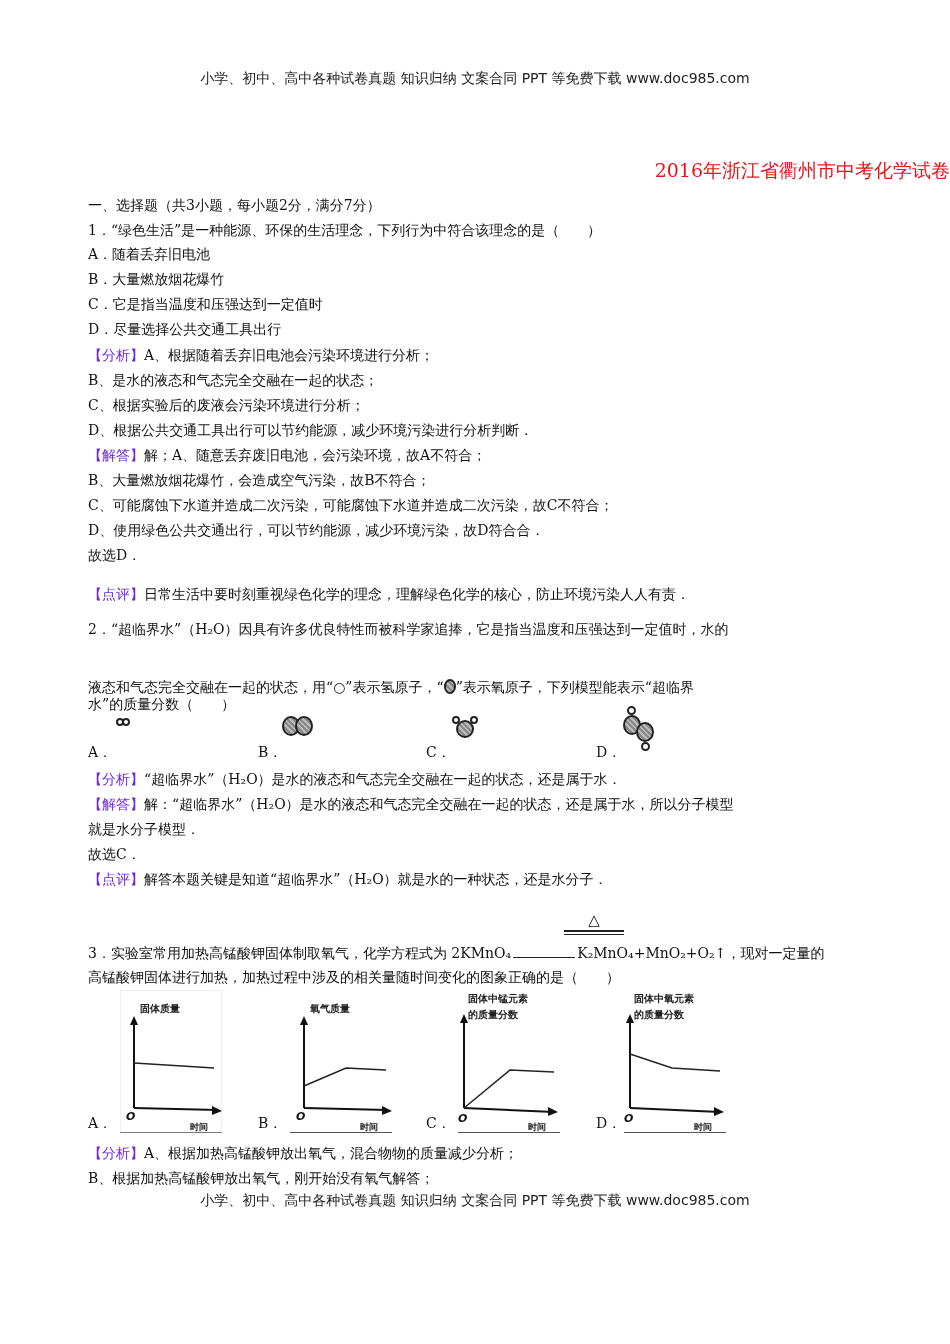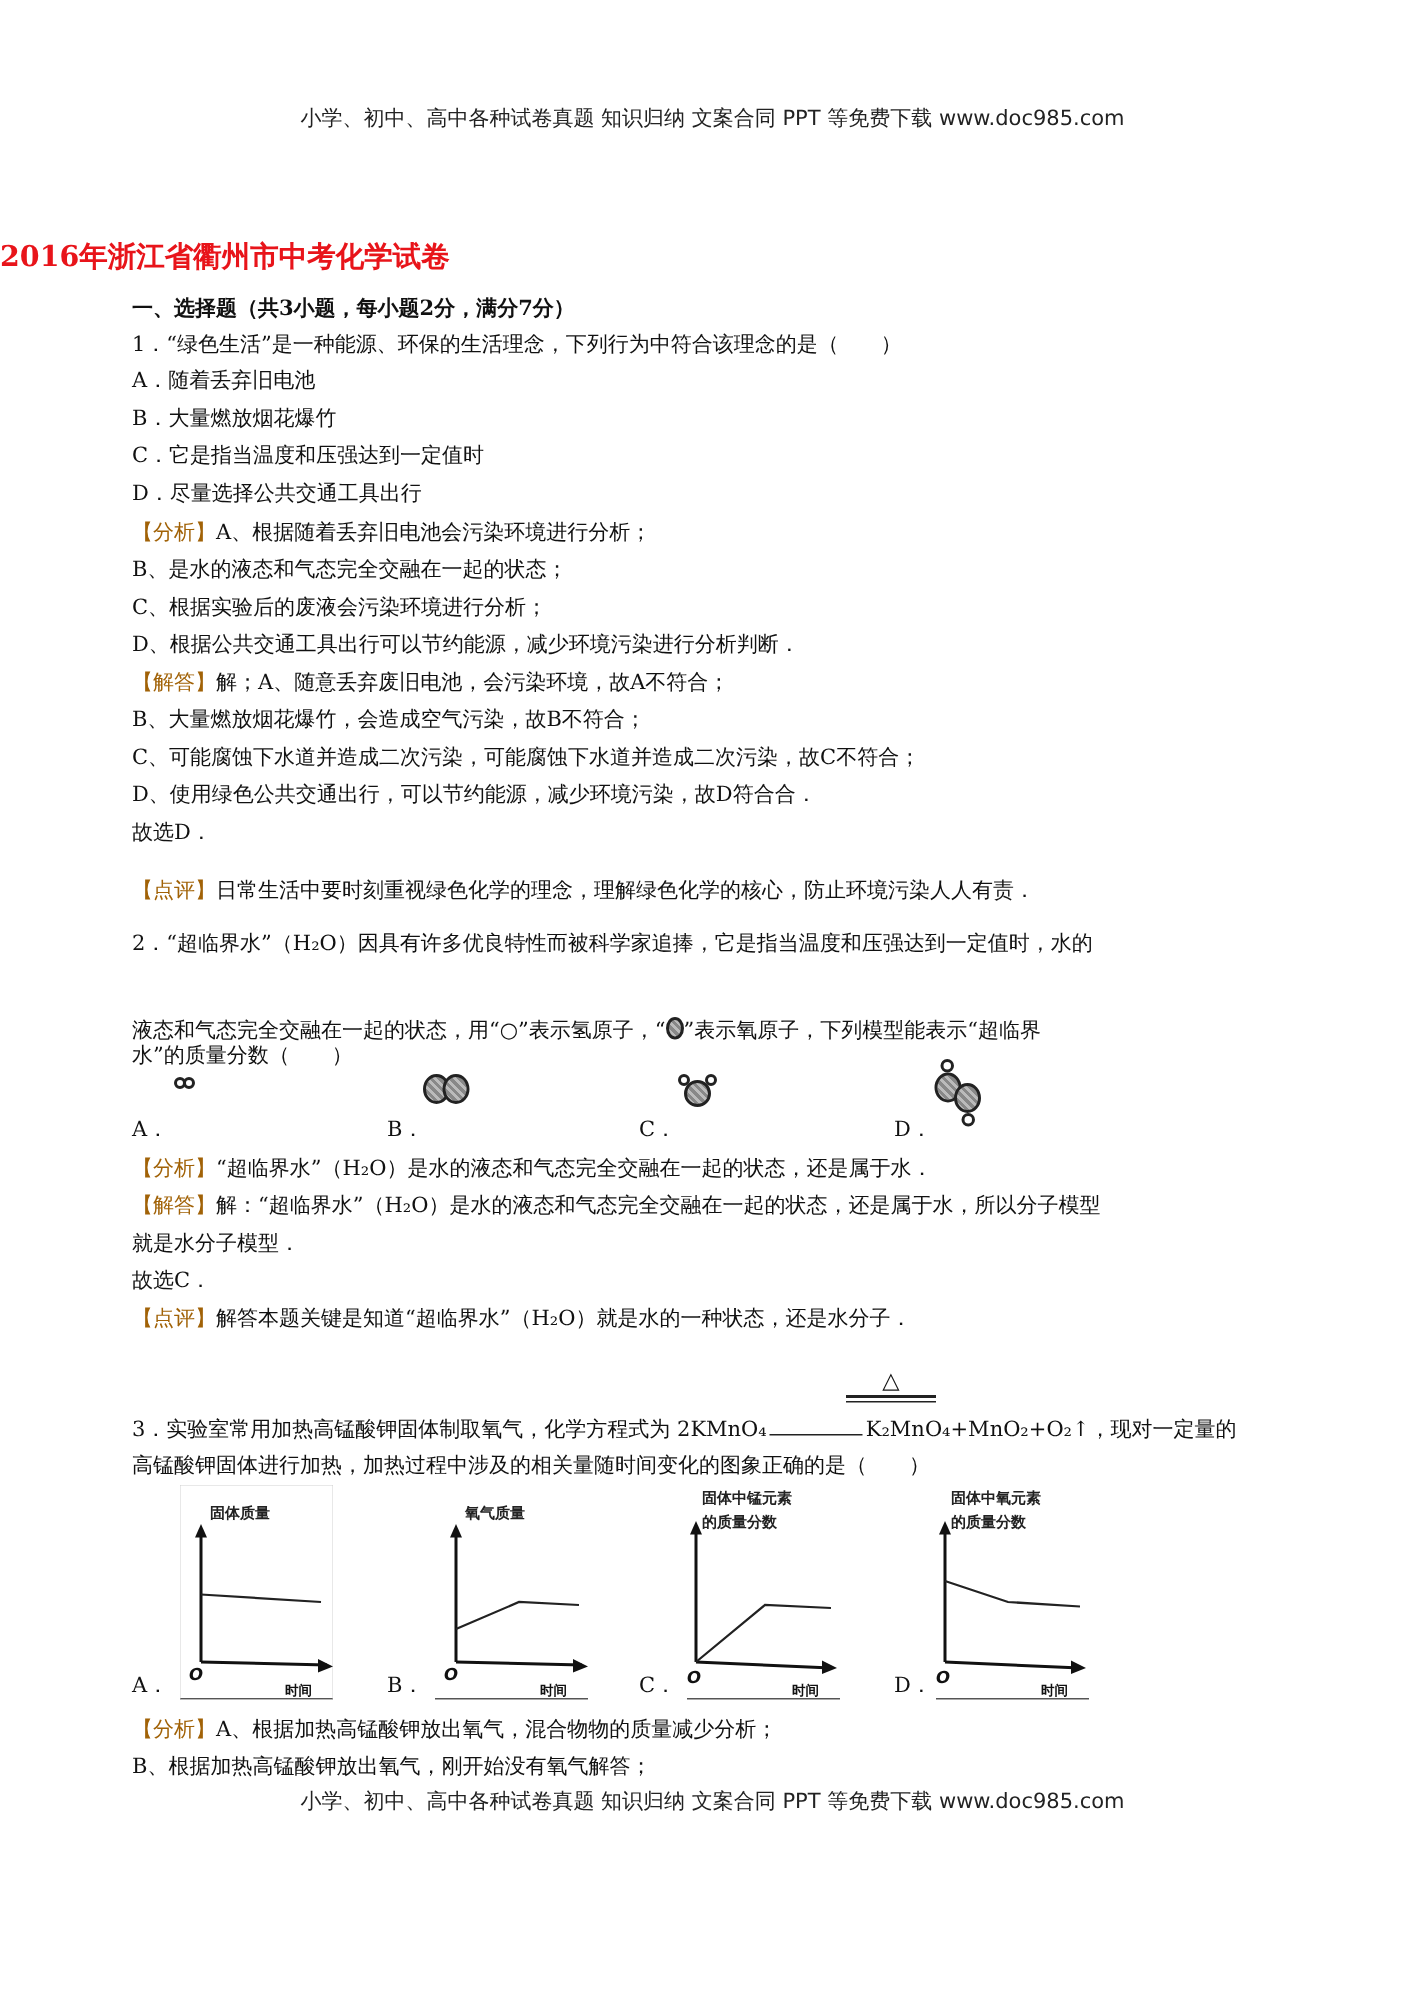--- a/index.html
+++ b/index.html
@@ -12,30 +12,30 @@
     overflow: hidden;
   }
   .banner {
     position: absolute; left: 0; width: 950px; text-align: center;
     font-family: "DejaVu Sans", "Liberation Sans", sans-serif;
     font-size: 14px; color: #222;
   }
   .banner-top { top: 70px; }
   .banner-bottom { top: 1192px; }
   .title {
-    position: absolute; top: 158px; left: 0; width: 950px; text-align: left;
-    color: #e8141a; font-size: 19px; font-weight: bold;
+    position: absolute; top: 158px; left: 0; width: 950px; text-align: right;
+    color: #e8141a; font-size: 19px; font-weight: normal;
   }
   .section {
-    position: absolute; left: 88px; top: 197px; font-weight: bold; font-size: 14px;
+    position: absolute; left: 88px; top: 197px; font-weight: normal; font-size: 14px;
   }
   .line {
     position: absolute; left: 88px; white-space: nowrap; font-size: 14px; line-height: 18px;
   }
-  .tag { color: #a16207; }
+  .tag { color: #6d28d9; }
   .opt-row { position: absolute; left: 88px; top: 712px; width: 780px; height: 50px; }
   .opt { position: absolute; bottom: 0; font-size: 14px; }
   .molecule { position: absolute; }
   .atom-o {
     position: absolute; border-radius: 50%;
     background: repeating-linear-gradient(45deg, #888 0 2px, #bbb 2px 4px);
     border: 2px solid #222;
   }
   .atom-h {
     position: absolute; border-radius: 50%; background: #fff; border: 2px solid #222;

